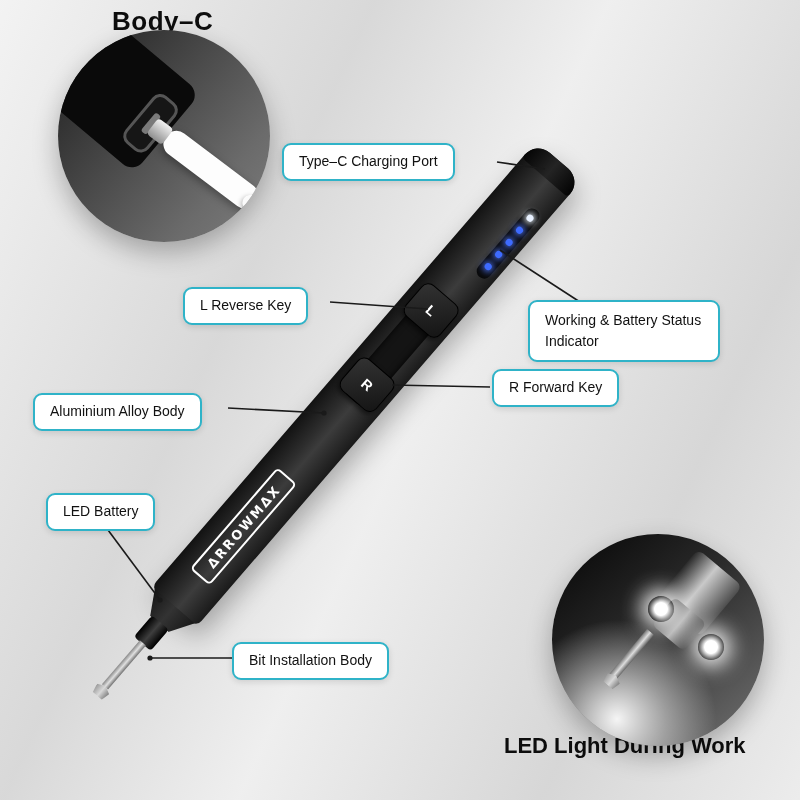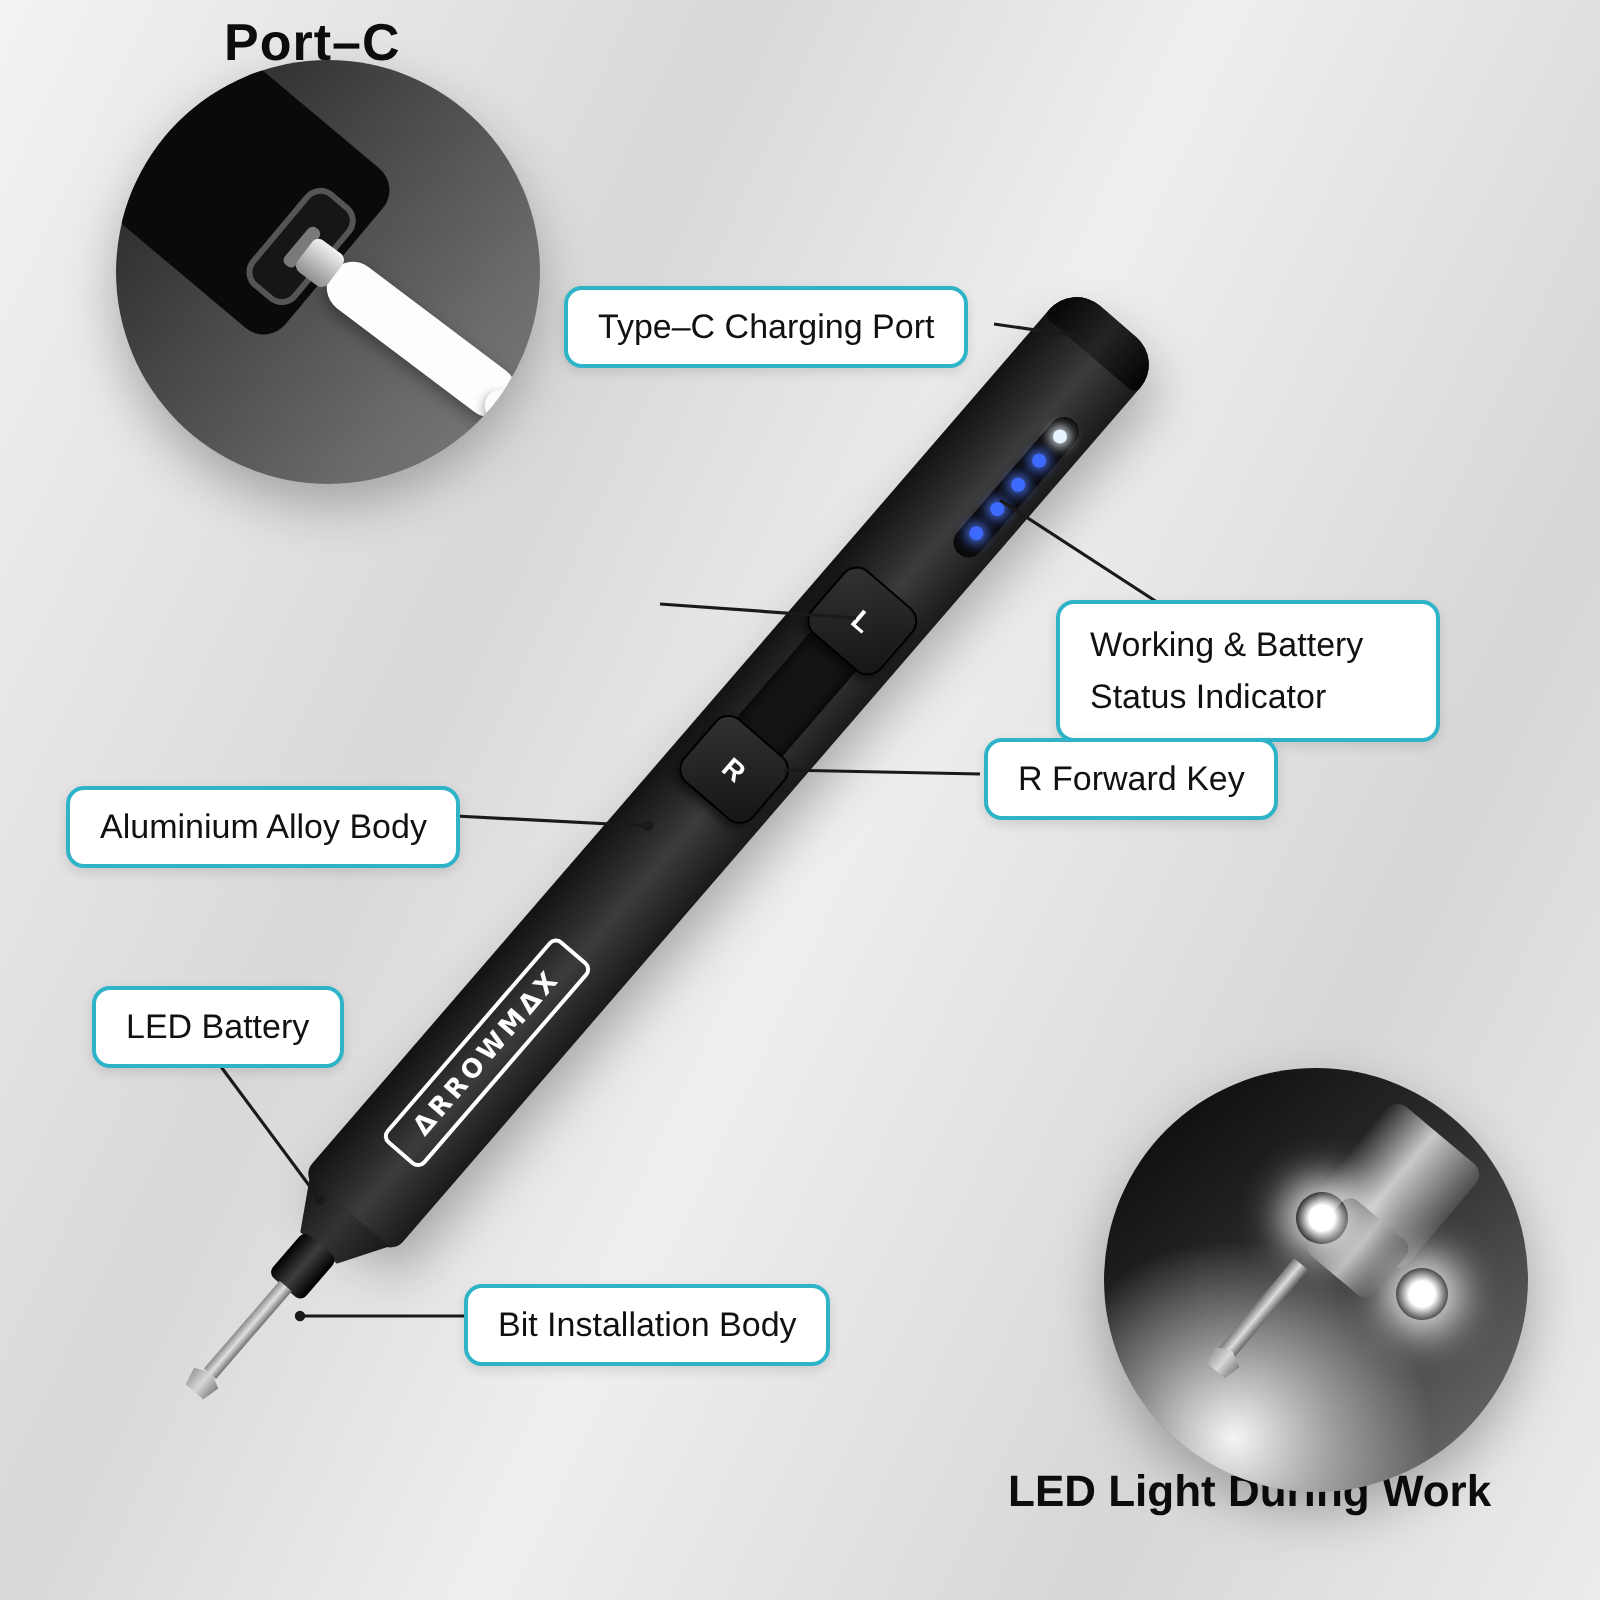--- a/index.html
+++ b/index.html
@@ -18,21 +18,21 @@
     position:absolute;left:112px;top:6px;font-size:26px;font-weight:700;color:#0d0d0d;
     letter-spacing:.5px;
   }
   .caption{
     position:absolute;left:504px;top:733px;font-size:22px;font-weight:700;color:#0d0d0d;
   }
 
   
   .callout{
     position:absolute;background:#fff;border:2px solid #2fb3c8;border-radius:9px;
-    padding:8px 15px;font-size:17px;color:#111;white-space:nowrap;z-index:30;
+    padding:8px 15px;font-size:14px;color:#111;white-space:nowrap;z-index:30;
     box-shadow:0 2px 6px rgba(0,0,0,.12);line-height:1.25;
   }
   .callout.multiline{white-space:normal;text-align:left;width:158px;line-height:1.5;}
   #co-charging{left:282px;top:143px;}
   #co-lkey{left:183px;top:287px;}
   #co-status{left:528px;top:300px;}
   #co-rkey{left:492px;top:369px;}
   #co-body{left:33px;top:393px;}
   #co-led{left:46px;top:493px;}
   #co-bit{left:232px;top:642px;}
@@ -129,21 +129,21 @@
   .blade2{position:absolute;left:52px;top:140px;width:16px;height:13px;
     transform:rotate(40deg);
     background:linear-gradient(90deg,#9a9a9a,#d8d8d8,#808080);
     clip-path:polygon(50% 0,100% 30%,86% 100%,14% 100%,0 30%);}
 </style>
 </head>
 <body>
 
 <div class="stage">
 
-  <div class="title">Port–C</div>
+  <div class="title">Body–C</div>
 
   <div class="inset" id="inset-typec">
     <div class="port-module">
       <div class="port-face">
         <div class="port-tongue"></div>
       </div>
     </div>
     <div class="plug">
       <div class="plug-metal"></div>
     </div>
@@ -180,20 +180,21 @@
     <line x1="490" y1="387" x2="392" y2="385"></line>
     <line x1="228" y1="408" x2="324" y2="413"></line>
     <circle cx="324" cy="413" r="2.6"></circle>
     <line x1="108" y1="530" x2="160" y2="600"></line>
     <circle cx="160" cy="600" r="2.6"></circle>
     <line x1="232" y1="658" x2="150" y2="658"></line>
     <circle cx="150" cy="658" r="2.6"></circle>
   </svg>
 
   <div class="callout" id="co-charging">Type–C Charging Port</div>
+  <div class="callout" id="co-lkey">L Reverse Key</div>
   <div class="callout multiline" id="co-status">Working &amp; Battery Status Indicator</div>
   <div class="callout" id="co-rkey">R Forward Key</div>
   <div class="callout" id="co-body">Aluminium Alloy Body</div>
   <div class="callout" id="co-led">LED Battery</div>
   <div class="callout" id="co-bit">Bit Installation Body</div>
 
   <div class="inset" id="inset-led">
     <div class="glow-big"></div>
     <div class="collet2"></div>
     <div class="collet3"></div>

